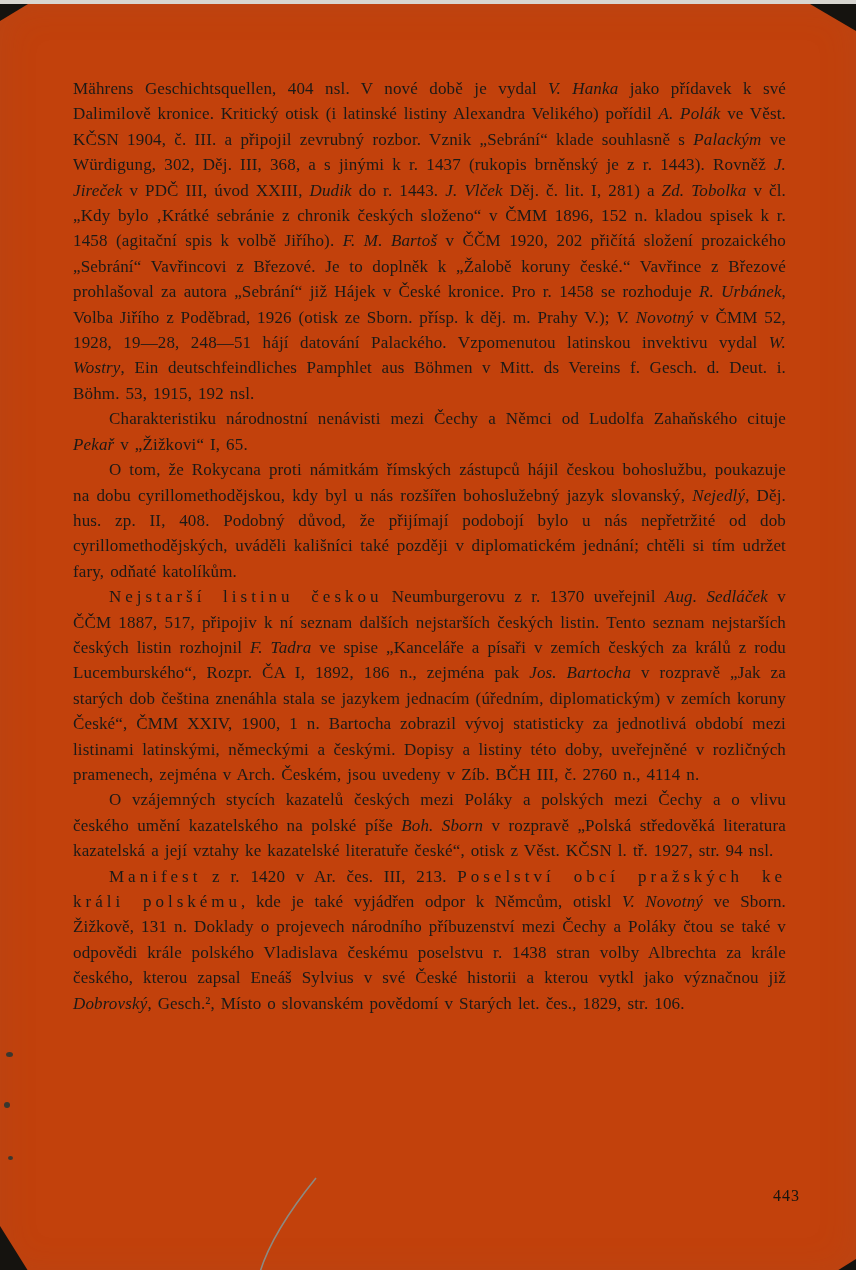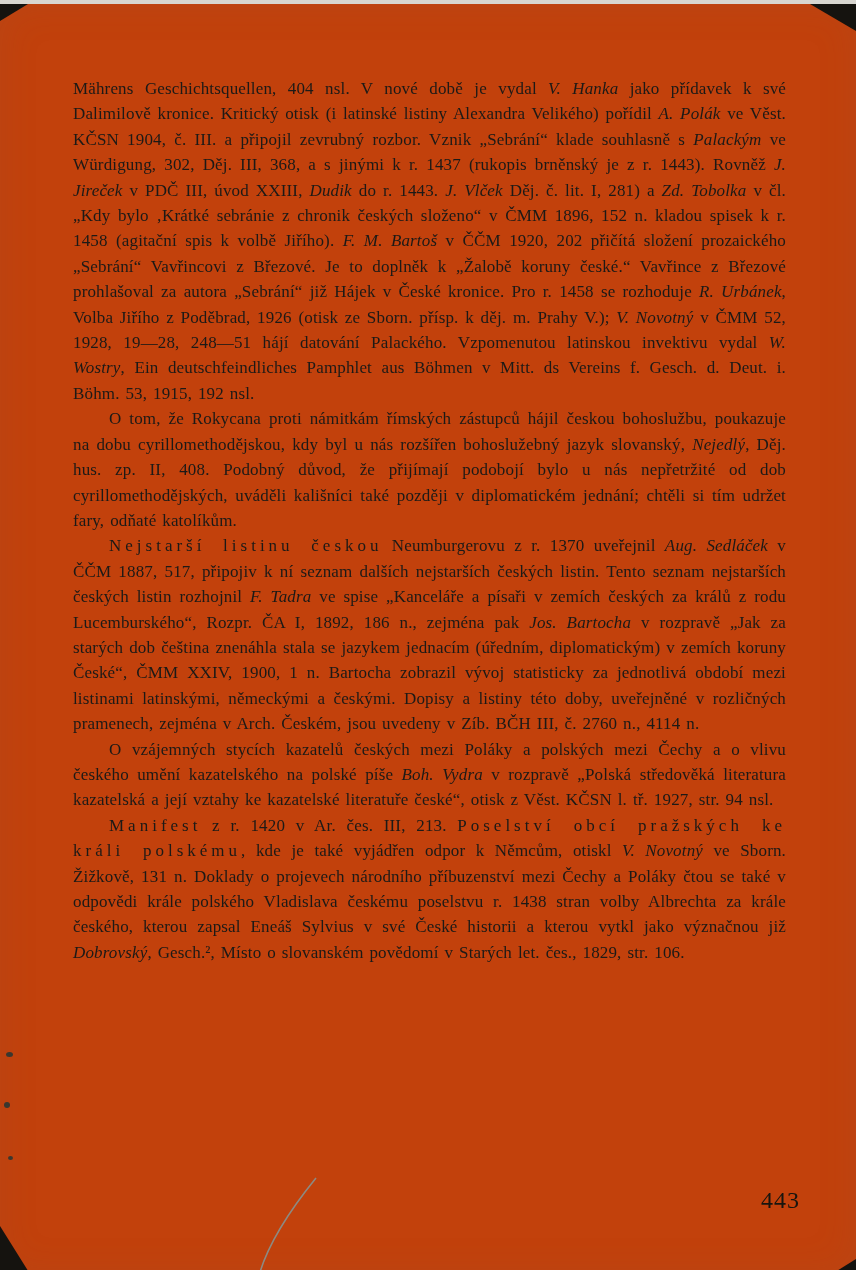--- a/index.html
+++ b/index.html
@@ -24,21 +24,21 @@
     word-spacing:1.5px;
   }
   p.para { text-align:justify; margin:0; }
   p.para.indent { text-indent:36px; }
   .pl { font-style:normal; }
   .it { font-style:italic; }
   .sp { letter-spacing:4px; word-spacing:6px; }
   .page-number {
     position:absolute;
     top:1183px; right:56px;
-    font-size:24px;
+    font-size:16px;
     letter-spacing:1px;
     color:#17150f;
   }
   
   .artifact { position:absolute; background:#15130f; }
   .corner-tl { top:0; left:0; width:28px; height:17px; clip-path:polygon(0 0,100% 0,0 100%); }
   .corner-tr { top:0; right:0; width:46px; height:27px; clip-path:polygon(0 0,100% 0,100% 100%); }
   .corner-bl { bottom:0; left:0; width:30px; height:48px; clip-path:polygon(0 0,0 100%,100% 100%); }
   .corner-br { bottom:0; right:0; width:24px; height:15px; clip-path:polygon(100% 0,100% 100%,0 100%); }
   .speck { position:absolute; background:#3a372f; border-radius:50%; filter:blur(0.5px); }
@@ -47,23 +47,24 @@
   .speck-3 { left:8px; top:1152px; width:5px; height:4px; }
   .pen-mark { position:absolute; left:238px; top:1172px; width:110px; height:98px; }
 </style>
 </head>
 <body>
 
 <div class="scan-page">
 
   <div class="text-body">
       <p class="para"><span class="pl">Mährens Geschichtsquellen, 404 nsl. V nové době je vydal </span><span class="it">V. Hanka</span><span class="pl"> jako přídavek k své Dalimilově kronice. Kritický otisk (i latinské listiny Alexandra Velikého) pořídil </span><span class="it">A. Polák</span><span class="pl"> ve Věst. KČSN 1904, č. III. a připojil zevrubný rozbor. Vznik „Sebrání“ klade souhlasně s </span><span class="it">Palackým</span><span class="pl"> ve Würdigung, 302, Děj. III, 368, a s jinými k r. 1437 (rukopis brněnský je z r. 1443). Rovněž </span><span class="it">J. Jireček</span><span class="pl"> v PDČ III, úvod XXIII, </span><span class="it">Dudik</span><span class="pl"> do r. 1443. </span><span class="it">J. Vlček</span><span class="pl"> Děj. č. lit. I, 281) a </span><span class="it">Zd. Tobolka</span><span class="pl"> v čl. „Kdy bylo ‚Krátké sebránie z chronik českých složeno“ v ČMM 1896, 152 n. kladou spisek k r. 1458 (agitační spis k volbě Jiřího). </span><span class="it">F. M. Bartoš</span><span class="pl"> v ČČM 1920, 202 přičítá složení prozaického „Sebrání“ Vavřincovi z Březové. Je to doplněk k „Žalobě koruny české.“ Vavřince z Březové prohlašoval za autora „Sebrání“ již Hájek v České kronice. Pro r. 1458 se rozhoduje </span><span class="it">R. Urbánek</span><span class="pl">, Volba Jiřího z Poděbrad, 1926 (otisk ze Sborn. přísp. k děj. m. Prahy V.); </span><span class="it">V. Novotný</span><span class="pl"> v ČMM 52, 1928, 19—28, 248—51 hájí datování Palackého. Vzpomenutou latinskou invektivu vydal </span><span class="it">W. Wostry</span><span class="pl">, Ein deutschfeindliches Pamphlet aus Böhmen v Mitt. ds Vereins f. Gesch. d. Deut. i. Böhm. 53, 1915, 192 nsl.</span></p>
+      <p class="para indent"><span class="pl">Charakteristiku národnostní nenávisti mezi Čechy a Němci od Ludolfa Zahaňského cituje </span><span class="it">Pekař</span><span class="pl"> v „Žižkovi“ I, 65.</span></p>
       <p class="para indent"><span class="pl">O tom, že Rokycana proti námitkám římských zástupců hájil českou bohoslužbu, poukazuje na dobu cyrillomethodějskou, kdy byl u nás rozšířen bohoslužebný jazyk slovanský, </span><span class="it">Nejedlý</span><span class="pl">, Děj. hus. zp. II, 408. Podobný důvod, že přijímají podobojí bylo u nás nepřetržité od dob cyrillomethodějských, uváděli kališníci také později v diplomatickém jednání; chtěli si tím udržet fary, odňaté katolíkům.</span></p>
       <p class="para indent"><span class="sp">Nejstarší listinu českou</span><span class="pl"> Neumburgerovu z r. 1370 uveřejnil </span><span class="it">Aug. Sedláček</span><span class="pl"> v ČČM 1887, 517, připojiv k ní seznam dalších nejstarších českých listin. Tento seznam nejstarších českých listin rozhojnil </span><span class="it">F. Tadra</span><span class="pl"> ve spise „Kanceláře a písaři v zemích českých za králů z rodu Lucemburského“, Rozpr. ČA I, 1892, 186 n., zejména pak </span><span class="it">Jos. Bartocha</span><span class="pl"> v rozpravě „Jak za starých dob čeština znenáhla stala se jazykem jednacím (úředním, diplomatickým) v zemích koruny České“, ČMM XXIV, 1900, 1 n. Bartocha zobrazil vývoj statisticky za jednotlivá období mezi listinami latinskými, německými a českými. Dopisy a listiny této doby, uveřejněné v rozličných pramenech, zejména v Arch. Českém, jsou uvedeny v Zíb. BČH III, č. 2760 n., 4114 n.</span></p>
-      <p class="para indent"><span class="pl">O vzájemných stycích kazatelů českých mezi Poláky a polských mezi Čechy a o vlivu českého umění kazatelského na polské píše </span><span class="it">Boh. Vydra</span><span class="pl"> v rozpravě „Polská středověká literatura kazatelská a její vztahy ke kazatelské literatuře české“, otisk z Věst. KČSN l. tř. 1927, str. 94 nsl.</span></p>
+      <p class="para indent"><span class="pl">O vzájemných stycích kazatelů českých mezi Poláky a polských mezi Čechy a o vlivu českého umění kazatelského na polské píše </span><span class="it">Boh. Sborn</span><span class="pl"> v rozpravě „Polská středověká literatura kazatelská a její vztahy ke kazatelské literatuře české“, otisk z Věst. KČSN l. tř. 1927, str. 94 nsl.</span></p>
       <p class="para indent"><span class="sp">Manifest</span><span class="pl"> z r. 1420 v Ar. čes. III, 213. </span><span class="sp">Poselství obcí pražských ke králi polskému</span><span class="pl">, kde je také vyjádřen odpor k Němcům, otiskl </span><span class="it">V. Novotný</span><span class="pl"> ve Sborn. Žižkově, 131 n. Doklady o projevech národního příbuzenství mezi Čechy a Poláky čtou se také v odpovědi krále polského Vladislava českému poselstvu r. 1438 stran volby Albrechta za krále českého, kterou zapsal Eneáš Sylvius v své České historii a kterou vytkl jako význačnou již </span><span class="it">Dobrovský</span><span class="pl">, Gesch.², Místo o slovanském povědomí v Starých let. čes., 1829, str. 106.</span></p>
     </div>
 
   <div class="page-number">443</div>
 
   <div class="artifact corner-tl"></div>
   <div class="artifact corner-tr"></div>
   <div class="artifact corner-bl"></div>
   <div class="artifact corner-br"></div>
   <div class="speck speck-1"></div>

